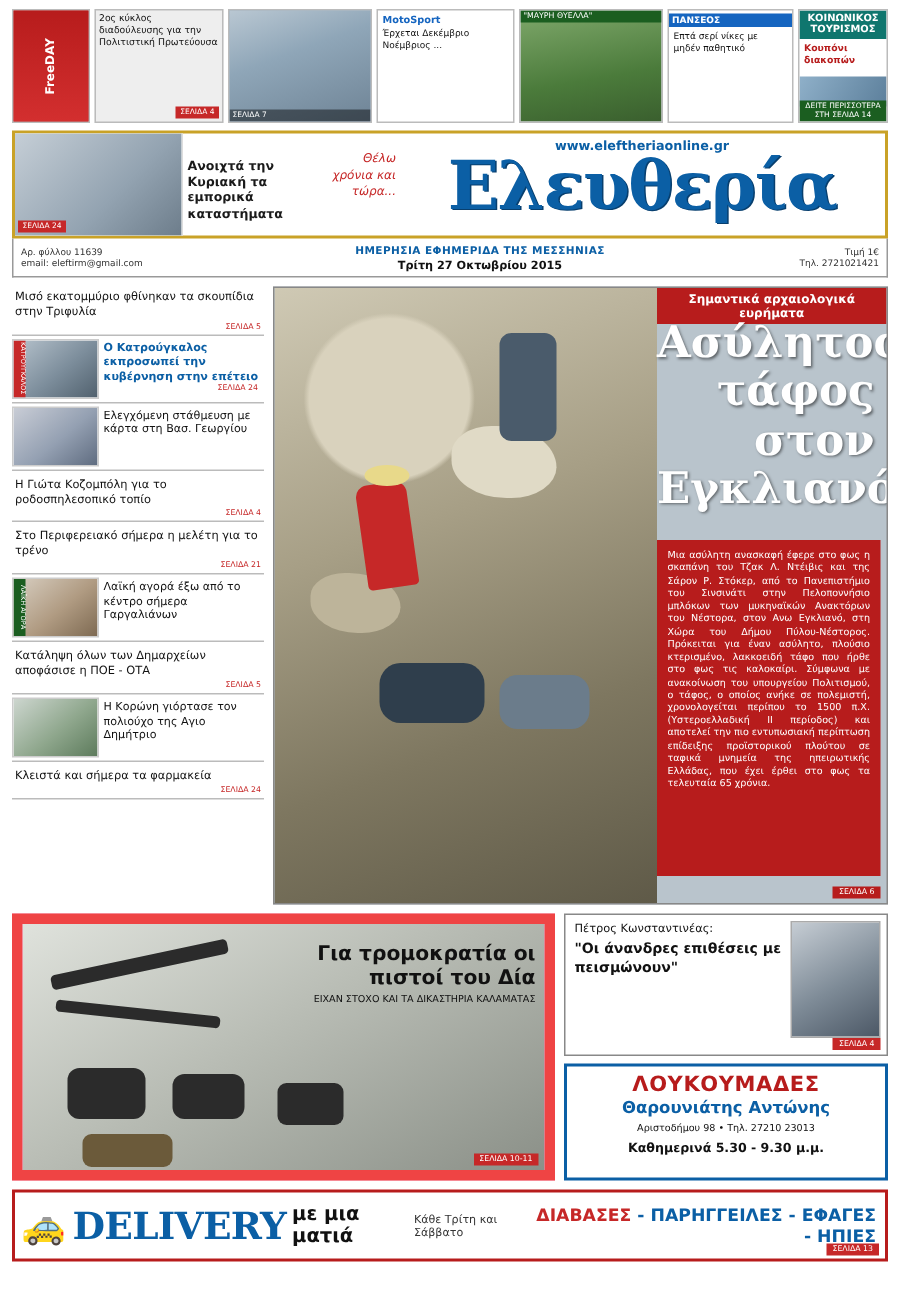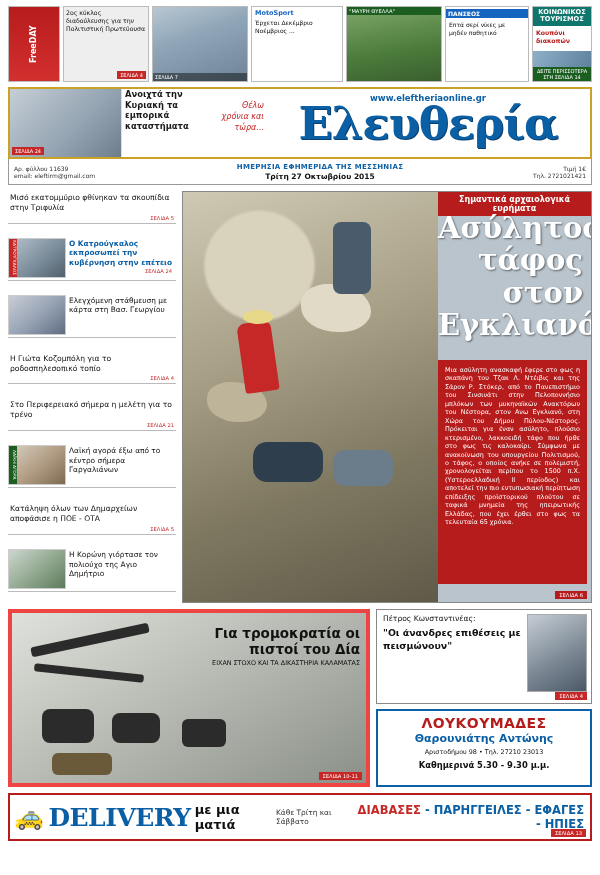--- a/index.html
+++ b/index.html
@@ -44,21 +44,21 @@
   .ts7 .hdr { position:absolute; top:0; left:0; right:0; background:#0f766e; color:#fff; font-size:6.6px; font-weight:bold; text-align:center; padding:2px 0; line-height:1.1;}
   .ts7 .body { position:absolute; top:22px; left:3px; right:3px; font-size:6.2px; line-height:1.25; font-weight:bold; color:#b71c1c; }
   .ts7 .ph { position:absolute; left:0; right:0; bottom:10px; height:20px; background:linear-gradient(120deg,#8fb0c9,#5c7f9b); }
   .ts7 .bar { position:absolute; left:0; right:0; bottom:0; background:#1b5e20; color:#fff; font-size:5px; text-align:center; padding:1px 0; }
 
   
   .masthead { display:flex; border:2px solid #c9a227; margin-top:5px; height:72px; background:#fff; }
   .mh-left { width:112px; border-right:1px solid #ddd; position:relative; background:#d9e2e8; overflow:hidden;}
   .mh-left .ph { position:absolute; inset:0; background:linear-gradient(135deg,#c5ced6,#93a3b1 60%,#6d7d8b); }
   .mh-left .tag { position:absolute; left:2px; bottom:2px; background:#c62828; color:#fff; font-size:5px; padding:1px 3px; }
-  .mh-txt { width:92px; padding:0 3px; font-size:8.4px; line-height:1.25; font-weight:bold; color:#1a1a1a; }
+  .mh-txt { width:92px; padding:16px 3px; font-size:8.4px; line-height:1.25; font-weight:bold; color:#1a1a1a; }
   .mh-script { width:52px; font-size:8px; color:#c62828; font-style:italic; line-height:1.35; padding:12px 2px 0 2px; text-align:right;}
   .mh-logo { flex:1; position:relative; display:flex; align-items:center; justify-content:center; }
   .mh-logo .word {
     font-family:"DejaVu Serif", serif;
     font-weight:bold; font-size:45px; letter-spacing:-1px;
     color:#0b5fa5; line-height:1;
     text-shadow:1px 1px 0 #083f6e;
   }
   .mh-logo .site { position:absolute; top:4px; left:0; right:0; text-align:center; font-size:8.5px; color:#0b5fa5; font-weight:bold;}
 
@@ -69,21 +69,21 @@
   .ib-center { flex:1; text-align:center; }
   .ib-center .sub { font-size:7px; color:#0b5fa5; font-weight:bold; letter-spacing:.3px;}
   .ib-center .date { font-size:7.5px; font-weight:bold; margin-top:1px;}
   .ib-right { width:110px; text-align:right; }
   .ib-l1 { font-size:6px; color:#333; }
 
   
   .body-row { display:flex; gap:6px; margin-top:6px; height:412px; }
 
   
-  .rail { width:168px; display:flex; flex-direction:column; gap:14px; }
+  .rail { width:168px; display:flex; flex-direction:column; gap:2px; }
   .rail-item { border-bottom:1px solid #bbb; padding-bottom:2px; position:relative; }
   .rail-item .head { font-size:7.6px; line-height:1.3; color:#111; padding:2px 2px; }
   .rail-item .pagetag { font-size:5.2px; color:#c62828; text-align:right; padding-right:2px; }
   .rail-photo { display:flex; gap:3px; align-items:stretch; }
   .rail-photo .thumb { width:58px; height:40px; flex:none; position:relative; overflow:hidden; border:1px solid #ccc;}
   .thumb .g1 { position:absolute; inset:0; background:linear-gradient(140deg,#b7c3cd,#7d8e9c 55%,#51616e); }
   .thumb .g2 { position:absolute; inset:0; background:linear-gradient(140deg,#cdd6cf,#8fa78d 55%,#5d7b5c); }
   .thumb .g3 { position:absolute; inset:0; background:linear-gradient(140deg,#d8cfc2,#b09b82 55%,#7e6a52); }
   .thumb .g4 { position:absolute; inset:0; background:linear-gradient(140deg,#c9cdd6,#94a0b2 55%,#5f6c80); }
   .thumb .side { position:absolute; left:0; top:0; bottom:0; width:8px; background:#1b5e20; color:#fff; font-size:4.4px; writing-mode:vertical-rl; text-align:center;}
@@ -107,21 +107,21 @@
   .main .photo .p4 { position:absolute; left:150px; top:258px; width:60px; height:36px; background:#6b7c8b; border-radius:12px; }
   .main .photo .hat { position:absolute; left:60px; top:118px; width:30px; height:14px; background:#e8d98a; border-radius:50%; }
 
   .main .headband { position:absolute; left:255px; top:0; right:0; background:#b71c1c; color:#fff; font-size:8px; font-weight:bold; text-align:center; padding:3px 4px; }
   .main .headline { position:absolute; left:255px; top:20px; right:4px; color:#fff; font-family:"DejaVu Serif", serif; font-weight:bold; font-size:29px; line-height:1.12; text-align:right; padding-right:4px; text-shadow:1px 1px 2px rgba(0,0,0,.5); }
   .main .lead { position:absolute; left:255px; top:168px; right:4px; bottom:18px; background:#b71c1c; color:#fff; font-size:6.4px; line-height:1.32; padding:6px 7px; text-align:justify; }
   .main .pagetag { position:absolute; right:4px; bottom:3px; background:#b71c1c; color:#fff; font-size:5.2px; padding:1px 4px; }
 
   
   .lower { display:flex; gap:6px; margin-top:6px; height:178px; }
-  .lower-left { flex:1; border:4px solid #ef4444; position:relative; background:#f9a8d4; overflow:hidden; }
+  .lower-left { flex:1; border:7px solid #ef4444; position:relative; background:#f9a8d4; overflow:hidden; }
   .lower-left .ph { position:absolute; inset:0; background:linear-gradient(150deg,#dfe2dc 0%, #b9bdb5 45%, #8b9088 100%); }
   .lower-left .obj { position:absolute; background:#2b2b2b; border-radius:3px; }
   .ll-cap { position:absolute; right:6px; top:12px; width:178px; text-align:right; }
   .ll-cap .l1 { font-size:13.5px; font-weight:bold; line-height:1.2; color:#111; }
   .ll-cap .l2 { font-size:6.4px; margin-top:2px; color:#111; }
   .lower-left .pagetag { position:absolute; right:4px; bottom:3px; background:#c62828; color:#fff; font-size:5.2px; padding:1px 4px; }
 
   .lower-right { width:216px; display:flex; flex-direction:column; gap:5px; }
   .lr-top { flex:1; border:1px solid #888; position:relative; background:#fff; padding:4px 6px; }
   .lr-top .name { font-size:7.6px; line-height:1.25; color:#111; }

